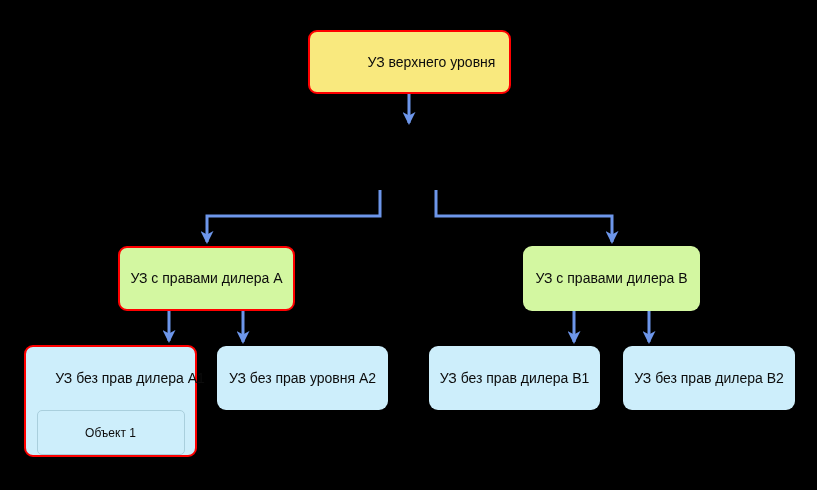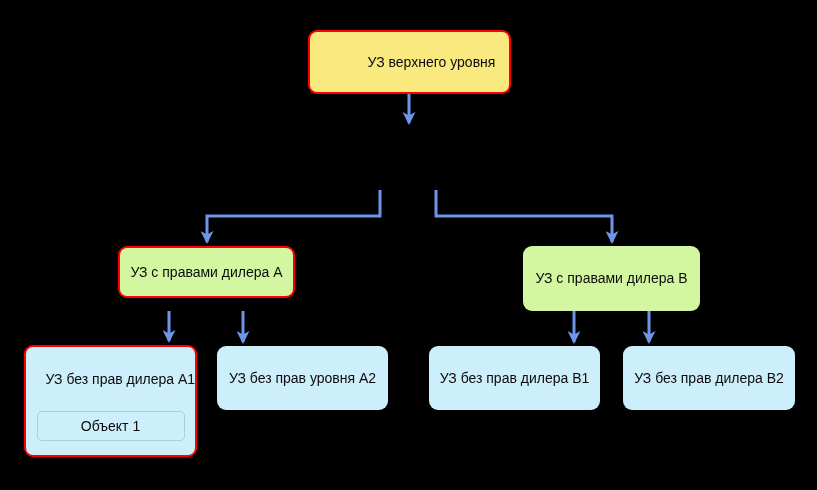--- a/index.html
+++ b/index.html
@@ -49,53 +49,54 @@
   .node-root {
     left: 308px; top: 30px; width: 203px; height: 64px;
     background: var(--root-fill, #f9e97e);
     padding-left: 44px;
   }
   .node-dealer {
     left: 323px; top: 126px; width: 175px; height: 64px;
     background: var(--dealer-fill, #d3f7a1);
   }
   .node-dealer-a {
-    left: 118px; top: 246px; width: 177px; height: 52px;
+    left: 118px; top: 246px; width: 177px; height: 65px;
     background: var(--dealer-fill, #d3f7a1);
   }
   .node-dealer-b {
     left: 523px; top: 246px; width: 177px; height: 65px;
     background: var(--dealer-fill, #d3f7a1);
   }
   .leaf {
     background: var(--leaf-fill, #cdeefb);
   }
   .node-leaf-a1 {
     left: 24px; top: 345px; width: 173px; height: 112px;
     flex-direction: column;
     justify-content: flex-start;
     align-items: center;
   }
   .leaf-a1-label {
     height: 64px;
     width: 100%;
     display: flex;
     align-items: center;
+    justify-content: center;
     padding-left: 39px;
   }
   .object-box {
     width: 148px;
-    height: 30px;
+    height: 45px;
     box-sizing: border-box;
     border: 1px solid var(--object-border, #a9cfdd);
     border-radius: 5px;
     display: flex;
     align-items: center;
     justify-content: center;
-    font-size: 14px;
+    font-size: 12px;
     background: var(--leaf-fill, #cdeefb);
   }
   .node-leaf-a2 { left: 217px; top: 346px; width: 171px; height: 64px; }
   .node-leaf-b1 { left: 429px; top: 346px; width: 171px; height: 64px; }
   .node-leaf-b2 { left: 623px; top: 346px; width: 172px; height: 64px; }
 </style>
 </head>
 <body>
 
 <div class="canvas">

